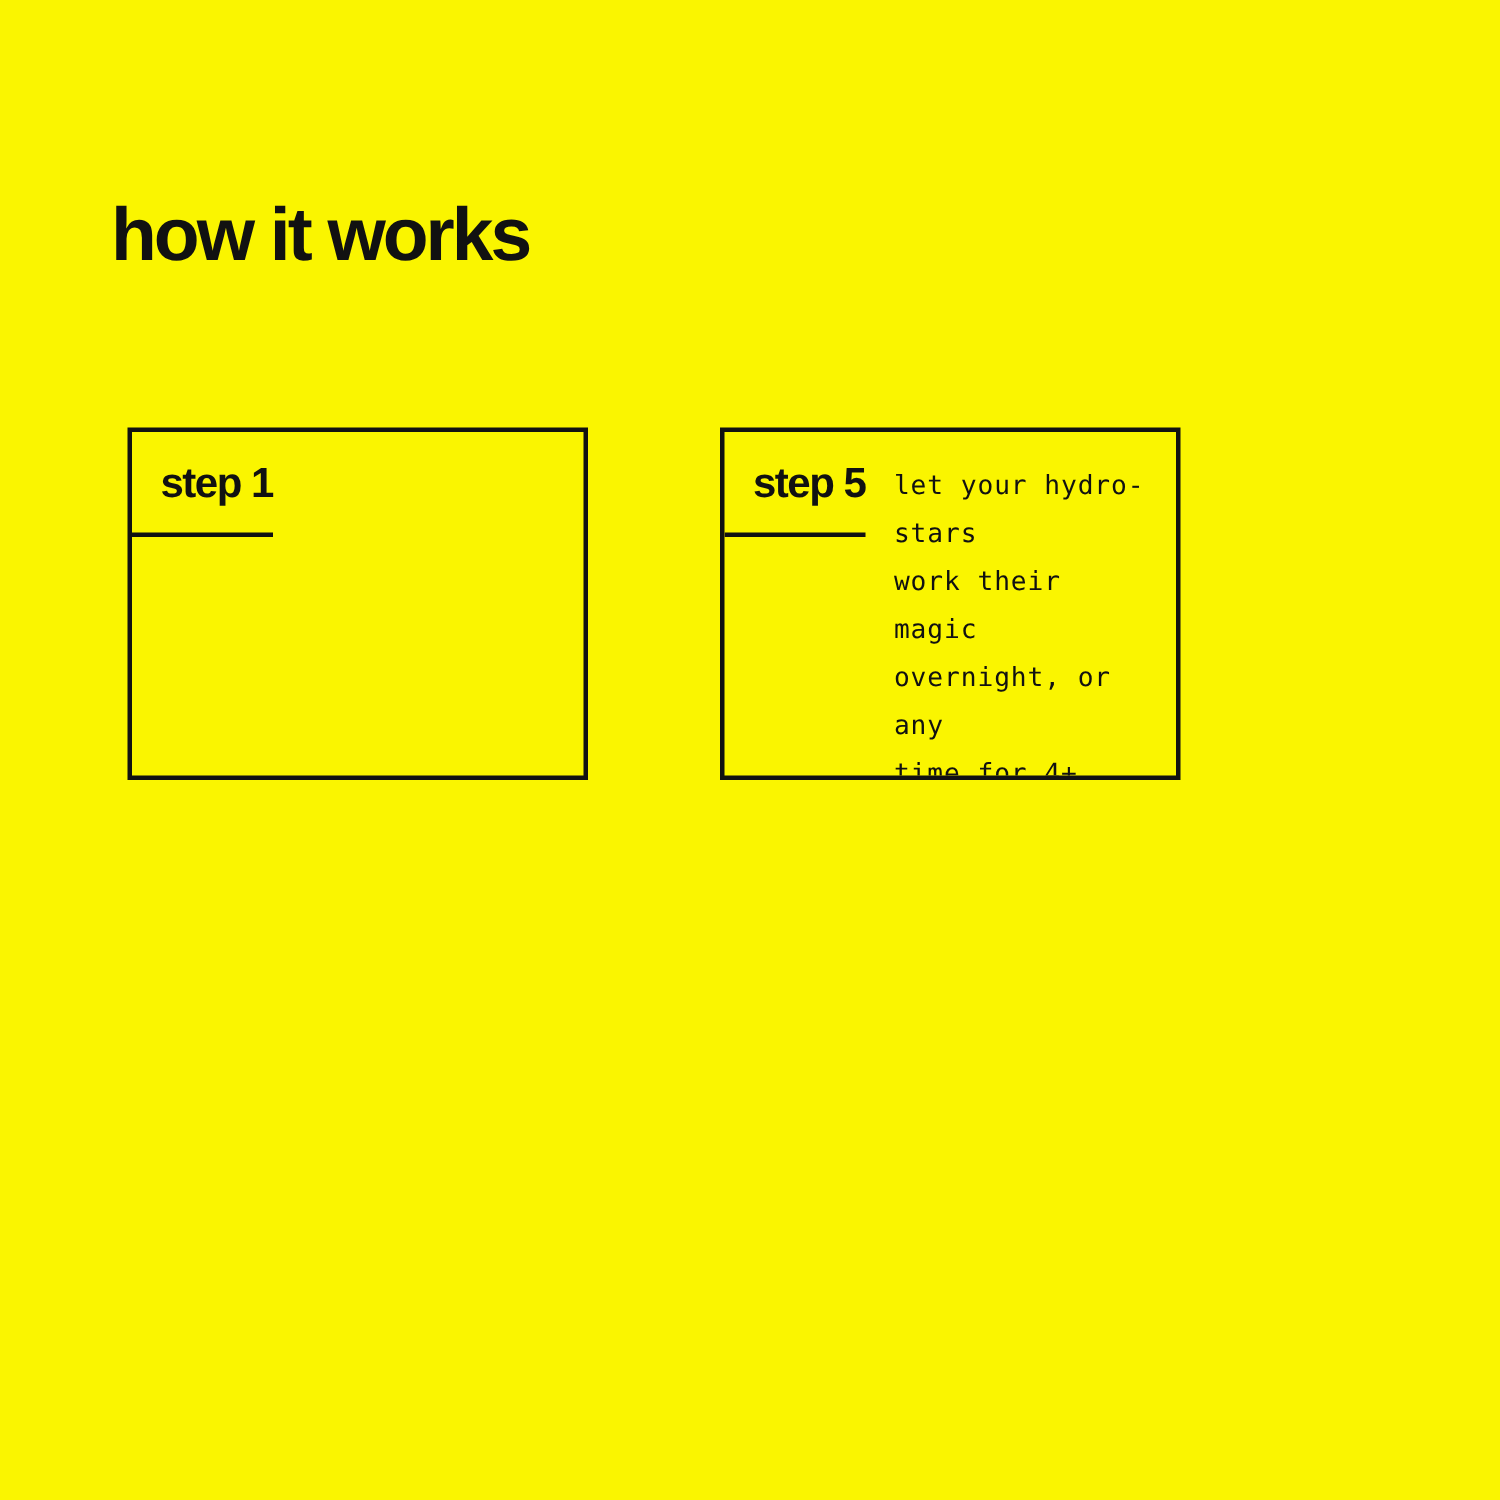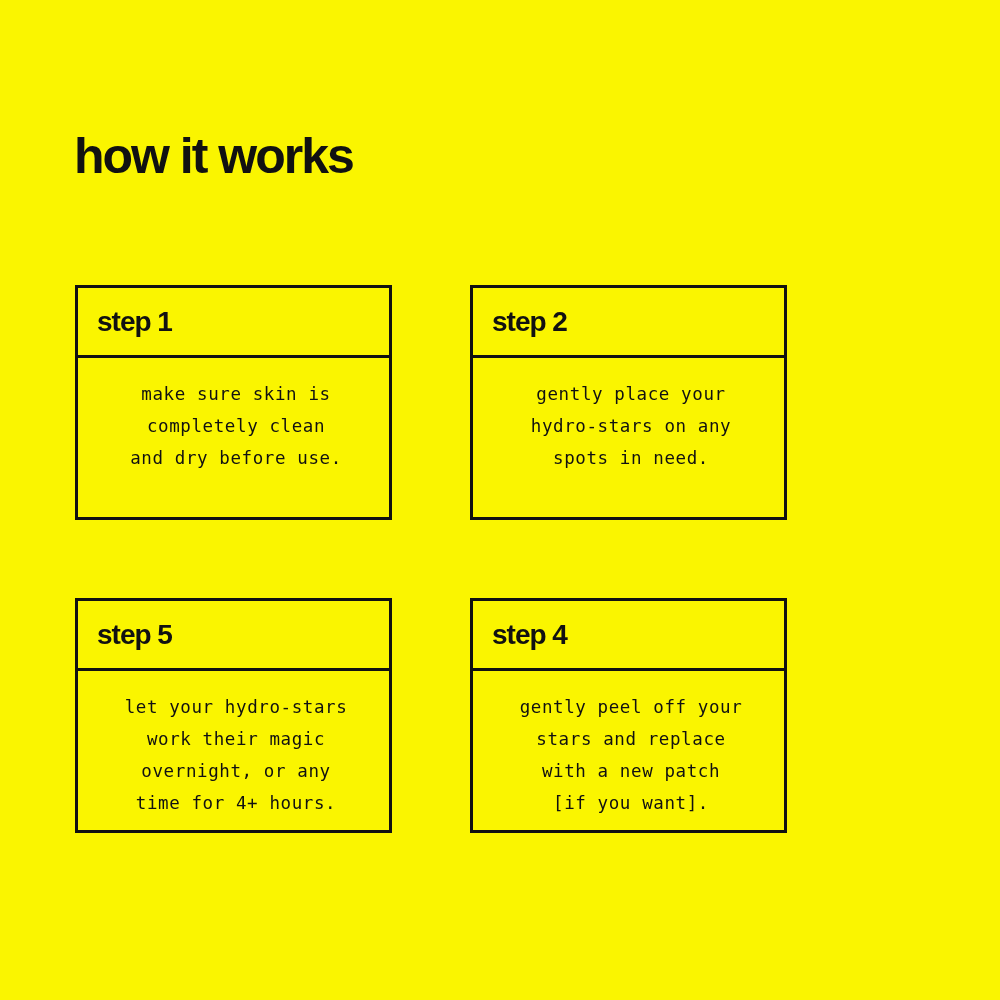--- a/index.html
+++ b/index.html
@@ -14,21 +14,20 @@
     background: #faf500;
     font-family: "Liberation Sans", sans-serif;
     overflow: hidden;
   }
 
   .page {
     position: relative;
     width: 1000px;
     height: 1000px;
     background: #faf500;
-    text-align: center;
   }
 
   
   .page-title {
     position: absolute;
     left: 74px;
     top: 96px;
     font-family: "Liberation Sans", sans-serif;
     font-size: 50px;
     font-weight: 700;
@@ -49,22 +48,23 @@
     grid-template-rows: 235px 235px;
     column-gap: 78px;
     row-gap: 78px;
   }
 
   .step-card {
     box-sizing: border-box;
     border: 3px solid #111111;
     background: #faf500;
     display: flex;
-    flex-direction: column;
+    flex-direction: row;
     overflow: hidden;
+    margin-left: 10px;
   }
 
   .step-card-header {
     box-sizing: border-box;
     height: 70px;
     flex: 0 0 70px;
     border-bottom: 3px solid #111111;
     display: flex;
     align-items: center;
     padding: 0 0 0 19px;
@@ -102,56 +102,30 @@
 <div class="page" style="background: rgb(250, 245, 0);">
 
   <h1 class="page-title">how it works</h1>
 
   <div class="steps-grid">
 
     <div class="step-card">
       <div class="step-card-header">
         <span class="step-card-title">step 1</span>
       </div>
-      <div class="step-card-body">
-        <p class="step-card-text">make sure skin is
-completely clean
-and dry before use.</p>
-      </div>
     </div>
 
-    <div class="step-card">
-      <div class="step-card-header">
-        <span class="step-card-title">step 2</span>
-      </div>
-      <div class="step-card-body">
-        <p class="step-card-text">gently place your
-hydro-stars on any
-spots in need.</p>
-      </div>
-    </div>
 
     <div class="step-card">
       <div class="step-card-header">
         <span class="step-card-title">step 5</span>
       </div>
       <div class="step-card-body">
         <p class="step-card-text">let your hydro-stars
 work their magic
 overnight, or any
 time for 4+ hours.</p>
       </div>
     </div>
 
-    <div class="step-card">
-      <div class="step-card-header">
-        <span class="step-card-title">step 4</span>
-      </div>
-      <div class="step-card-body">
-        <p class="step-card-text">gently peel off your
-stars and replace
-with a new patch
-[if you want].</p>
-      </div>
-    </div>
 
   </div>
 </div>
 
 </body></html>

